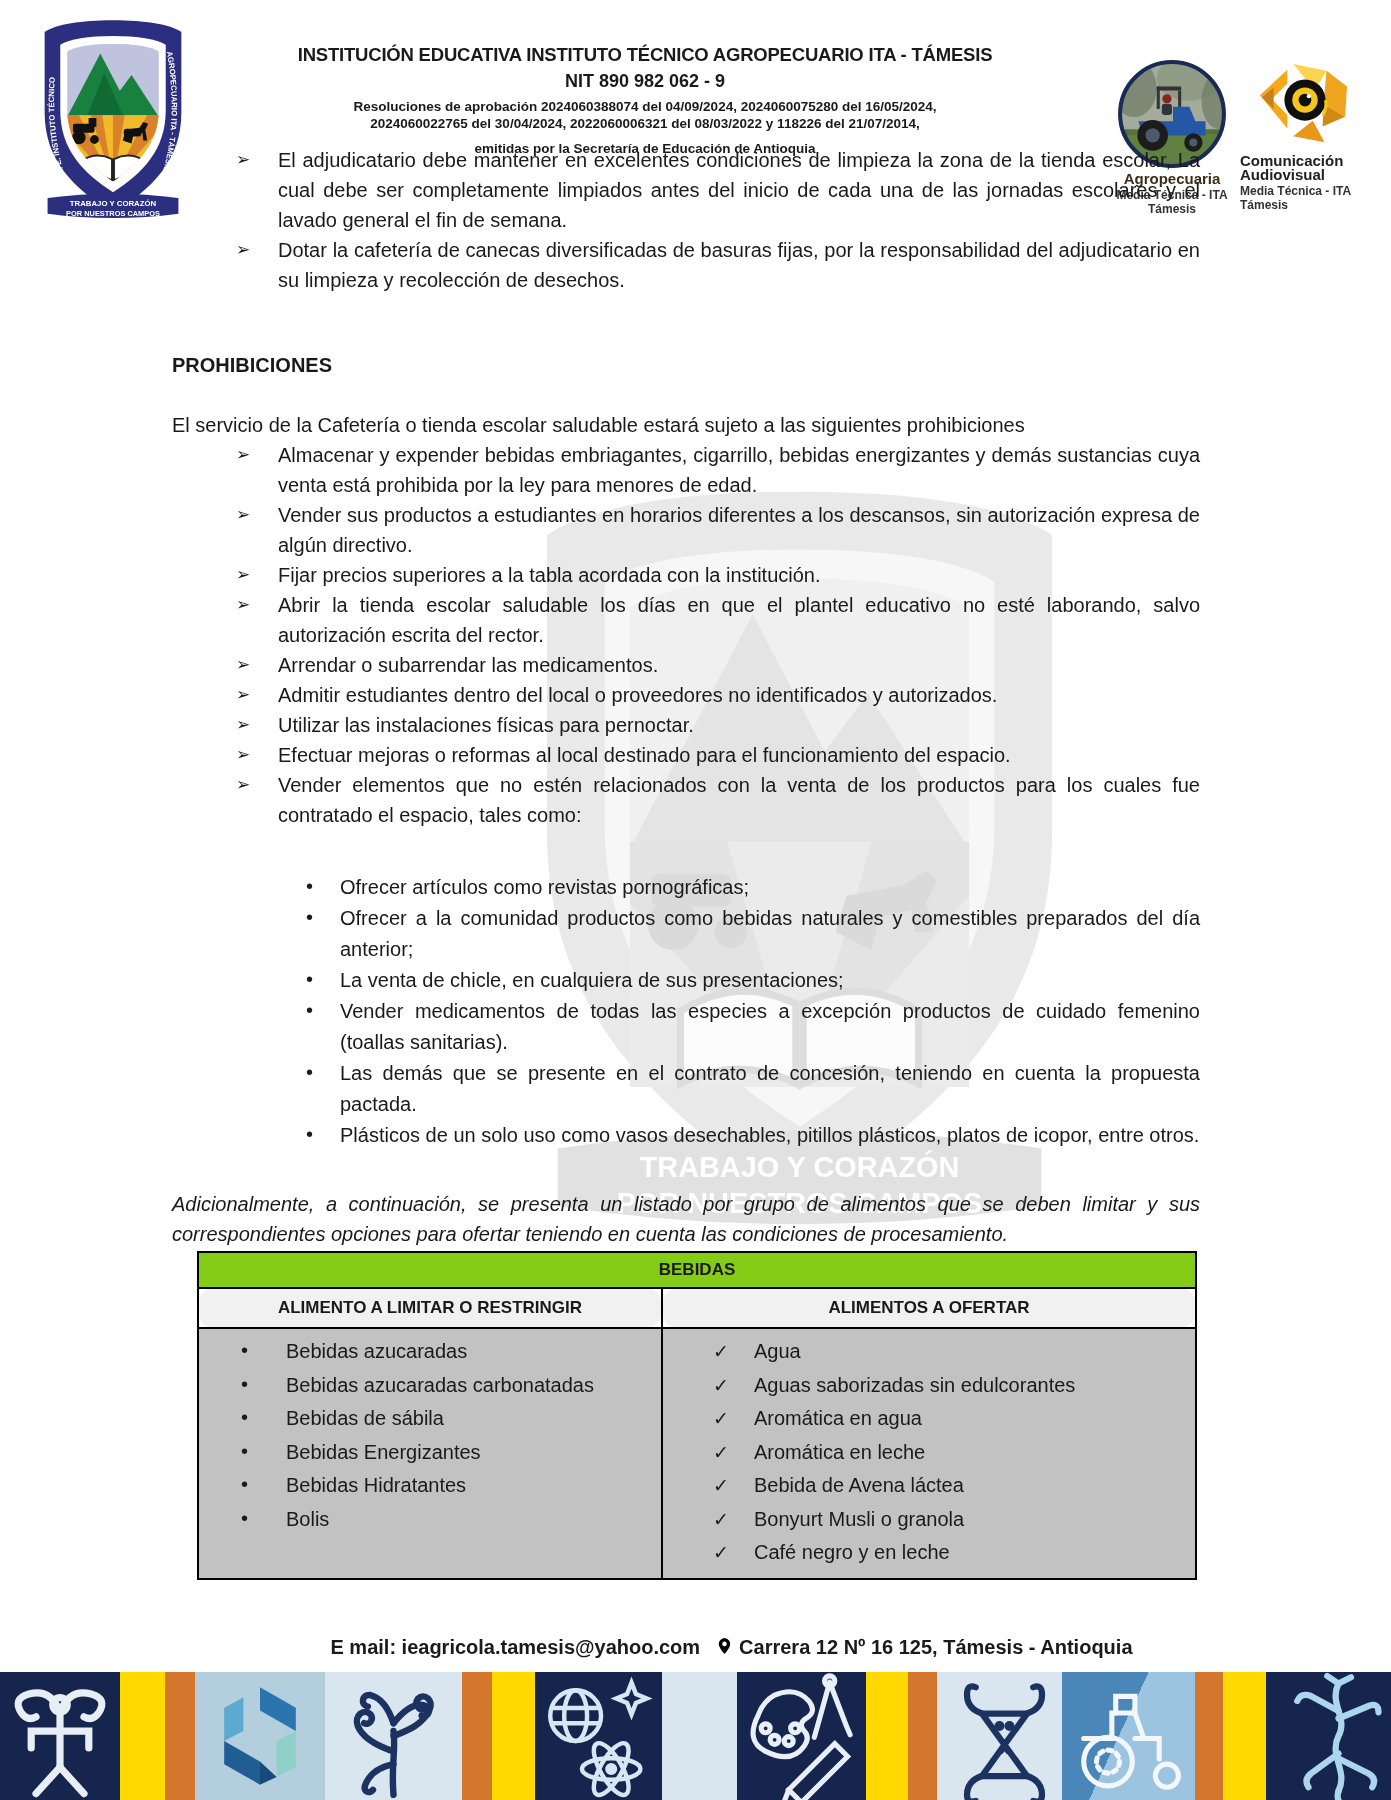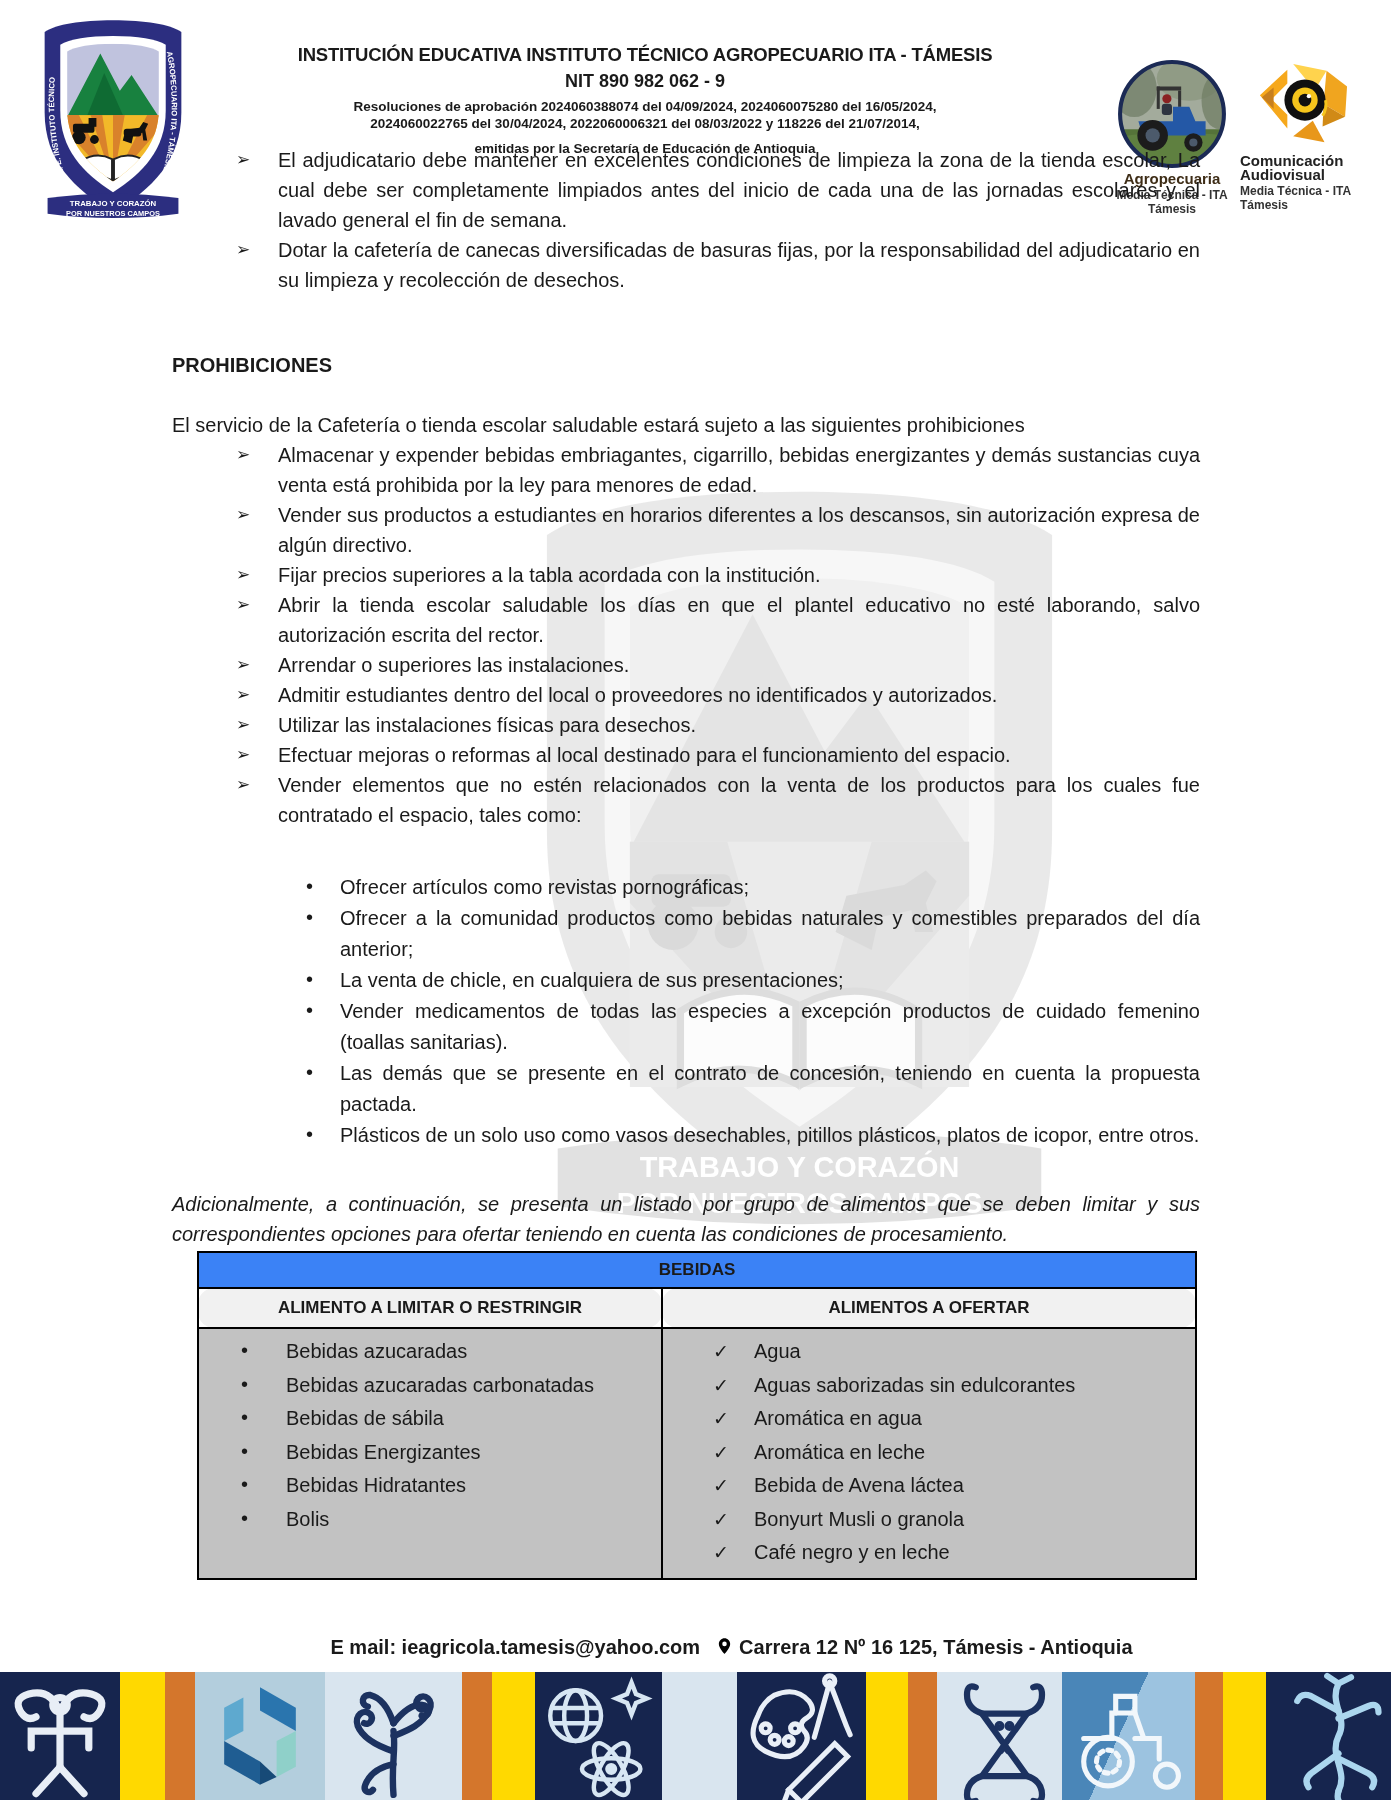--- a/index.html
+++ b/index.html
@@ -33,21 +33,21 @@
   li.arrow-item .marker{position:absolute;left:64px;top:0;font-size:17px;}
   li.dot-item{position:relative;padding-left:168px;text-align:justify;line-height:31px;}
   li.dot-item .marker{position:absolute;left:134px;top:-1px;font-size:20px;}
   .section-heading{font-weight:bold;font-size:20px;margin-top:55px;}
   .intro-par{margin-top:30px;}
   .closing-par{margin-top:38px;text-align:justify;font-style:italic;}
 
   
   .food-table{margin-top:2px;margin-left:25px;width:1000px;border:2.5px solid #000;
               border-collapse:collapse;}
-  .food-table .t-title{background:#3b82f6;font-weight:bold;font-size:17px;text-align:center;
+  .food-table .t-title{background:#84cc16;font-weight:bold;font-size:17px;text-align:center;
               height:32px;border-bottom:2px solid #000;}
   .food-table .t-col{background:#f1f1f1;font-weight:bold;font-size:17px;text-align:center;
               height:36px;border-bottom:2px solid #000;border-radius:16px;}
   .food-table td.body-cell{background:#c2c2c2;vertical-align:top;padding:6px 0 8px 0;}
   .food-table td.body-cell.left{border-right:2px solid #000;width:460px;}
   .food-table th.left-h{border-right:2px solid #000;width:460px;}
   li.cell-dot{position:relative;padding-left:87px;line-height:33.5px;font-size:20px;}
   li.cell-dot .marker{position:absolute;left:42px;top:-1px;}
   li.cell-check{position:relative;padding-left:91px;line-height:33.5px;font-size:20px;}
   li.cell-check .marker{position:absolute;left:50px;top:0;font-size:19px;}
@@ -225,31 +225,31 @@
           <span>Fijar precios superiores a la tabla acordada con la institución.</span>
         </li>
 
         <li class="arrow-item">
           <span class="marker">➢</span>
           <span>Abrir la tienda escolar saludable los días en que el plantel educativo no esté laborando, salvo autorización escrita del rector.</span>
         </li>
 
         <li class="arrow-item">
           <span class="marker">➢</span>
-          <span>Arrendar o superiores las instalaciones.</span>
+          <span>Arrendar o subarrendar las medicamentos.</span>
         </li>
 
         <li class="arrow-item">
           <span class="marker">➢</span>
           <span>Admitir estudiantes dentro del local o proveedores no identificados y autorizados.</span>
         </li>
 
         <li class="arrow-item">
           <span class="marker">➢</span>
-          <span>Utilizar las instalaciones físicas para desechos.</span>
+          <span>Utilizar las instalaciones físicas para pernoctar.</span>
         </li>
 
         <li class="arrow-item">
           <span class="marker">➢</span>
           <span>Efectuar mejoras o reformas al local destinado para el funcionamiento del espacio.</span>
         </li>
 
         <li class="arrow-item">
           <span class="marker">➢</span>
           <span>Vender elementos que no estén relacionados con la venta de los productos para los cuales fue contratado el espacio, tales como:</span>

